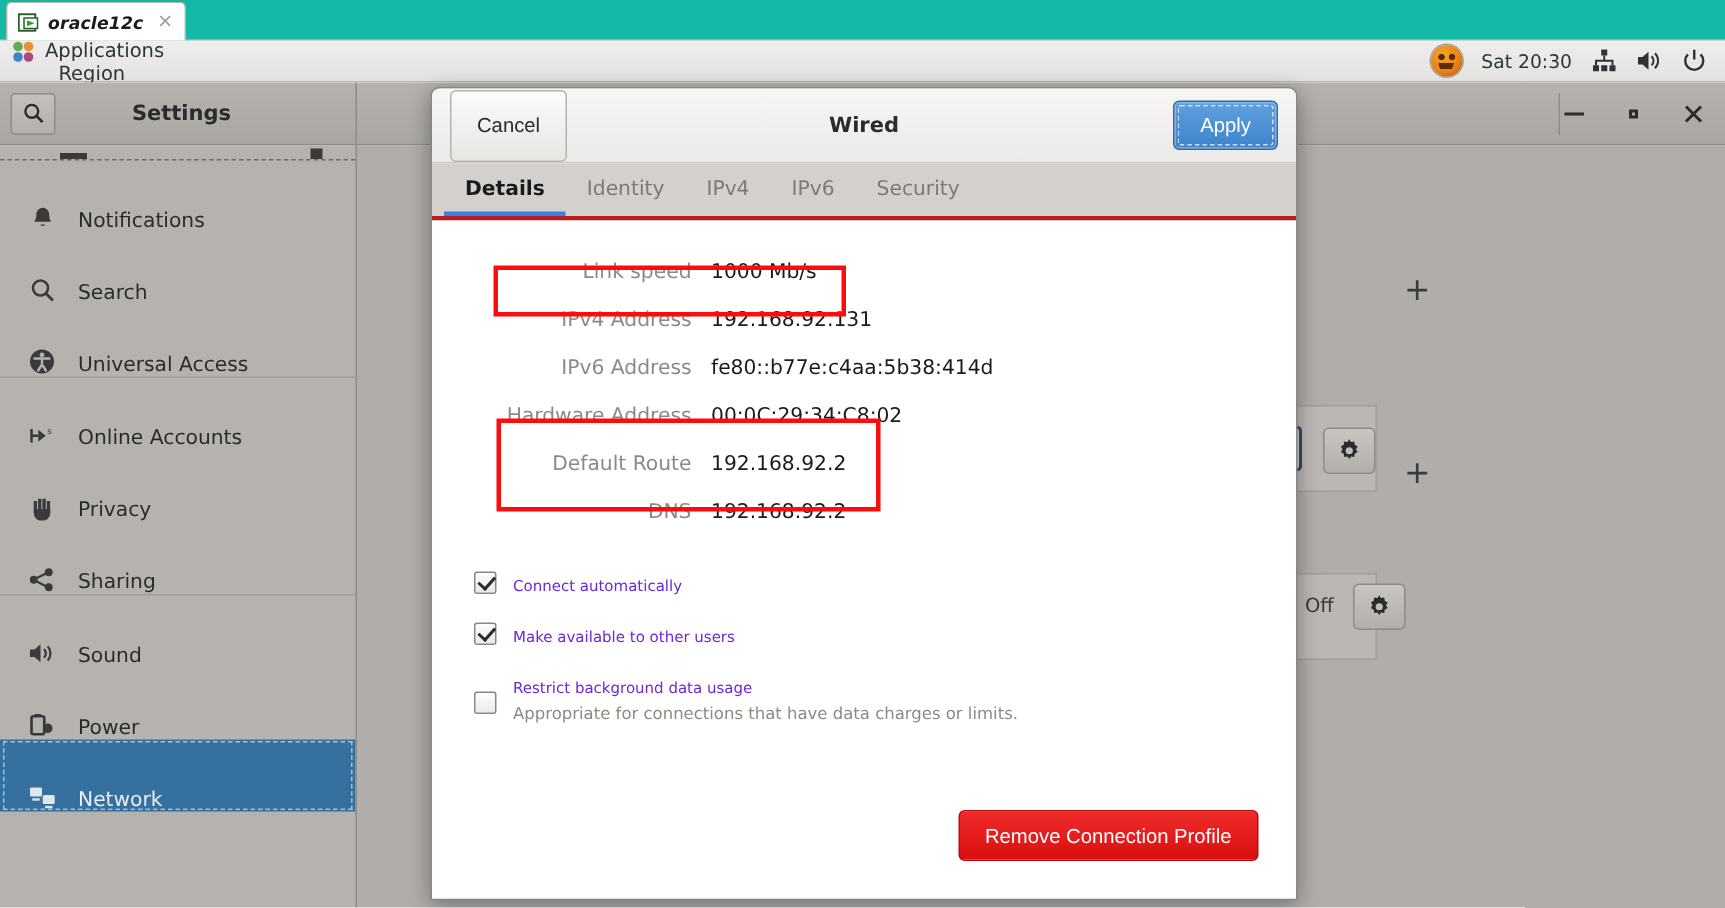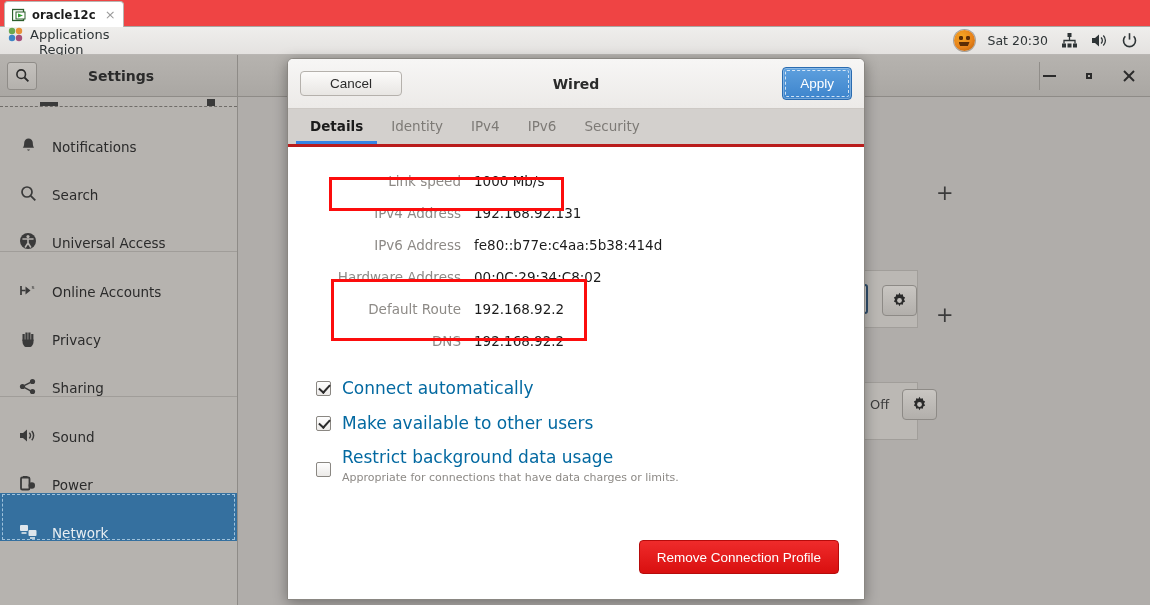--- a/index.html
+++ b/index.html
@@ -7,21 +7,21 @@
     width: 1150px; height: 605px;
     font-family: "DejaVu Sans", "Liberation Sans", sans-serif;
     overflow: hidden;
     background: #ffffff;
   }
   #screen { position: relative; width: 1150px; height: 605px; background: #ffffff; }
 
   
   .vm-tabstrip {
     position: absolute; left: 0; top: 0; width: 1150px; height: 27px;
-    background: #ef4444; border-bottom: 1px solid #a9a6a2;
+    background: #14b8a6; border-bottom: 1px solid #a9a6a2; font-style: italic;
   }
   .vm-tab {
     position: absolute; left: 4px; top: 1px; height: 26px;
     display: flex; align-items: center; gap: 6px;
     padding: 0 7px 0 7px;
     background: #ffffff;
     border: 1px solid #b8b5b1; border-bottom: none;
     border-radius: 4px 4px 0 0;
   }
   .vm-tab-icon { width: 14px; height: 14px; position: relative; flex: none; }
@@ -156,21 +156,21 @@
     border-radius: 6px 6px 0 0;
     box-shadow: 0 3px 14px rgba(0,0,0,.35);
     overflow: hidden;
   }
   .dlg-header {
     height: 50px; background: linear-gradient(#f7f6f5, #eceae8);
     border-bottom: 1px solid #cdc9c5;
     display: flex; align-items: center; padding: 0 12px; position: relative;
   }
   .btn-cancel {
-    height: 25px; padding: 0 29px; border-radius: 4px;
+    height: 48px; padding: 0 17px; border-radius: 4px;
     background: linear-gradient(#fcfbfa, #e8e6e3);
     border: 1px solid #b5b1ac; font-size: 13.5px; color: #2b2b2b; cursor: pointer;
   }
   .dlg-title {
     position: absolute; left: 0; right: 0; text-align: center;
     font-size: 14px; font-weight: bold; color: #2b2b2b; pointer-events: none;
   }
   .btn-apply {
     margin-left: auto; height: 33px; padding: 0 17px; border-radius: 4px;
     background: linear-gradient(#5ea0de, #3d84cc);
@@ -213,21 +213,21 @@
   .chk {
     width: 15px; height: 15px; flex: none; margin-top: 2px;
     border: 1px solid #8a8782; border-radius: 2px;
     background: linear-gradient(#fefefe, #eceae8);
     position: relative; cursor: pointer;
   }
   .chk.checked::after {
     content: ""; position: absolute; left: 4px; top: 0px; width: 5px; height: 9px;
     border: solid #2b2b2b; border-width: 0 2px 2px 0; transform: rotate(42deg);
   }
-  .chk-text { font-size: 17px; color: #0369a1; line-height: 1.15; }
+  .chk-text { font-size: 10px; color: #6d28d9; line-height: 1.15; }
   .chk-sub { font-size: 11px; color: #8d8a86; margin-top: 3px; }
 
   .btn-remove {
     position: absolute; right: 25px; bottom: 26px;
     height: 34px; padding: 0 17px; border-radius: 4px;
     background: linear-gradient(#ef2b2b, #d90f0f);
     border: 1px solid #b60b0b; color: #ffffff; font-size: 13.5px; cursor: pointer;
   }
 
   svg { display: block; }

